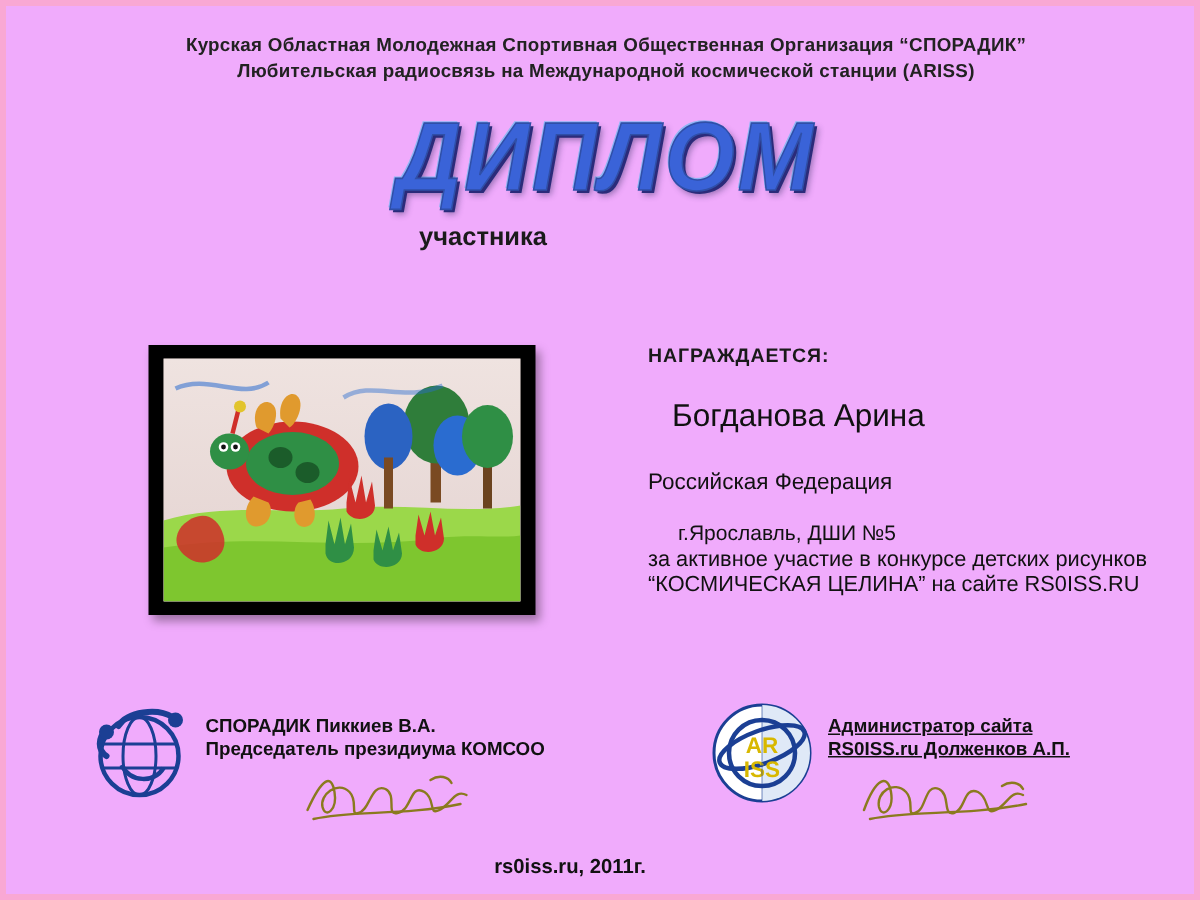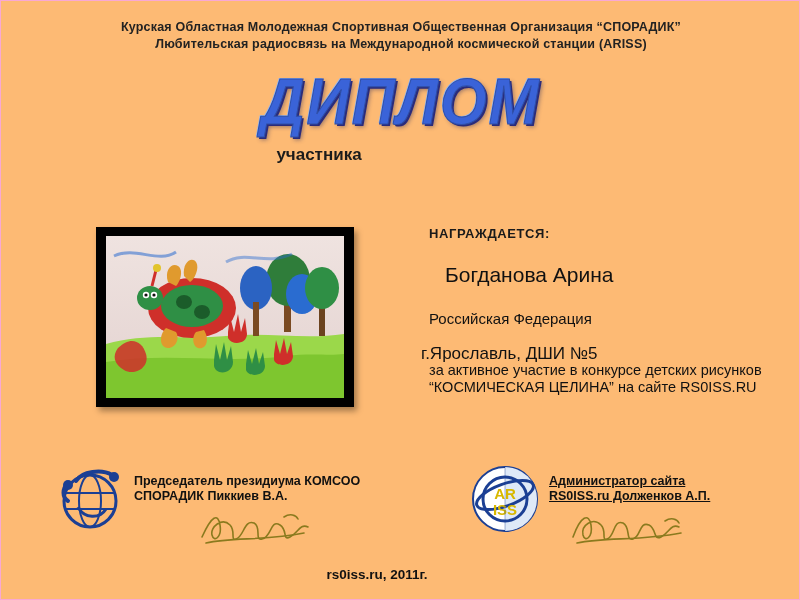--- a/index.html
+++ b/index.html
@@ -7,24 +7,24 @@
     padding: 0;
     background: #ffffff;
   }
   body {
     font-family: "Liberation Sans", sans-serif;
   }
   #certificate {
     position: relative;
     width: 800px;
     height: 600px;
-    background: #fdba74;
+    background: #f0abfc;
     overflow: hidden;
     box-sizing: border-box;
-    border: 1px solid #f9a8d4;
+    border: 4px solid #f9a8d4;
   }
 
   
   .org-header {
     position: absolute;
     top: 18px;
     left: 0;
     width: 800px;
     text-align: center;
     color: #222222;
@@ -109,23 +109,23 @@
   }
   .recipient-country {
     position: absolute;
     left: 428px;
     top: 309px;
     font-size: 15px;
     color: #111111;
   }
   .recipient-city {
     position: absolute;
-    left: 420px;
+    left: 448px;
     top: 343px;
-    font-size: 17px;
+    font-size: 14px;
     color: #111111;
   }
   .award-reason {
     position: absolute;
     left: 428px;
     top: 361px;
     width: 335px;
     font-size: 14.5px;
     font-weight: normal;
     line-height: 17px;
@@ -265,22 +265,22 @@
       <circle cx="34" cy="38" r="26" fill="none" stroke="#1b3f94" stroke-width="3"></circle>
       <ellipse cx="34" cy="38" rx="11" ry="26" fill="none" stroke="#1b3f94" stroke-width="2"></ellipse>
       <path d="M9 30 H59 M9 46 H59" stroke="#1b3f94" stroke-width="2"></path>
       <path d="M20 18 C26 8 46 6 56 12" stroke="#1b3f94" stroke-width="4" fill="none" stroke-linecap="round"></path>
       <circle cx="58" cy="14" r="5" fill="#1b3f94"></circle>
       <path d="M12 20 C6 26 6 34 12 38" stroke="#1b3f94" stroke-width="4" fill="none" stroke-linecap="round"></path>
       <circle cx="12" cy="22" r="5" fill="#1b3f94"></circle>
       <path d="M22 44 C28 56 44 56 50 46" stroke="#1b3f94" stroke-width="3" fill="none"></path>
     </svg>
     <div class="sig-text">
+      <div>СПОРАДИК Пиккиев В.А.</div>
       <div>Председатель президиума КОМСОО</div>
-      <div>СПОРАДИК Пиккиев В.А.</div>
     </div>
     <svg class="signature-scribble" width="120" height="44" viewBox="0 0 120 44" xmlns="http://www.w3.org/2000/svg">
       <g fill="none" stroke="#8a7a1e" stroke-width="1.6" stroke-linecap="round">
         <path d="M6 30 C16 8 22 6 24 18 C26 30 18 36 16 28 C14 20 26 10 34 18 C40 24 34 34 40 32 C48 30 48 12 58 16 C66 20 58 34 66 32 C76 30 74 12 84 18 C92 23 86 34 94 30 C102 26 104 16 112 20"></path>
         <path d="M10 36 C36 30 70 34 108 26"></path>
         <path d="M88 10 C94 6 100 8 102 12"></path>
       </g>
     </svg>
   </div>
 

